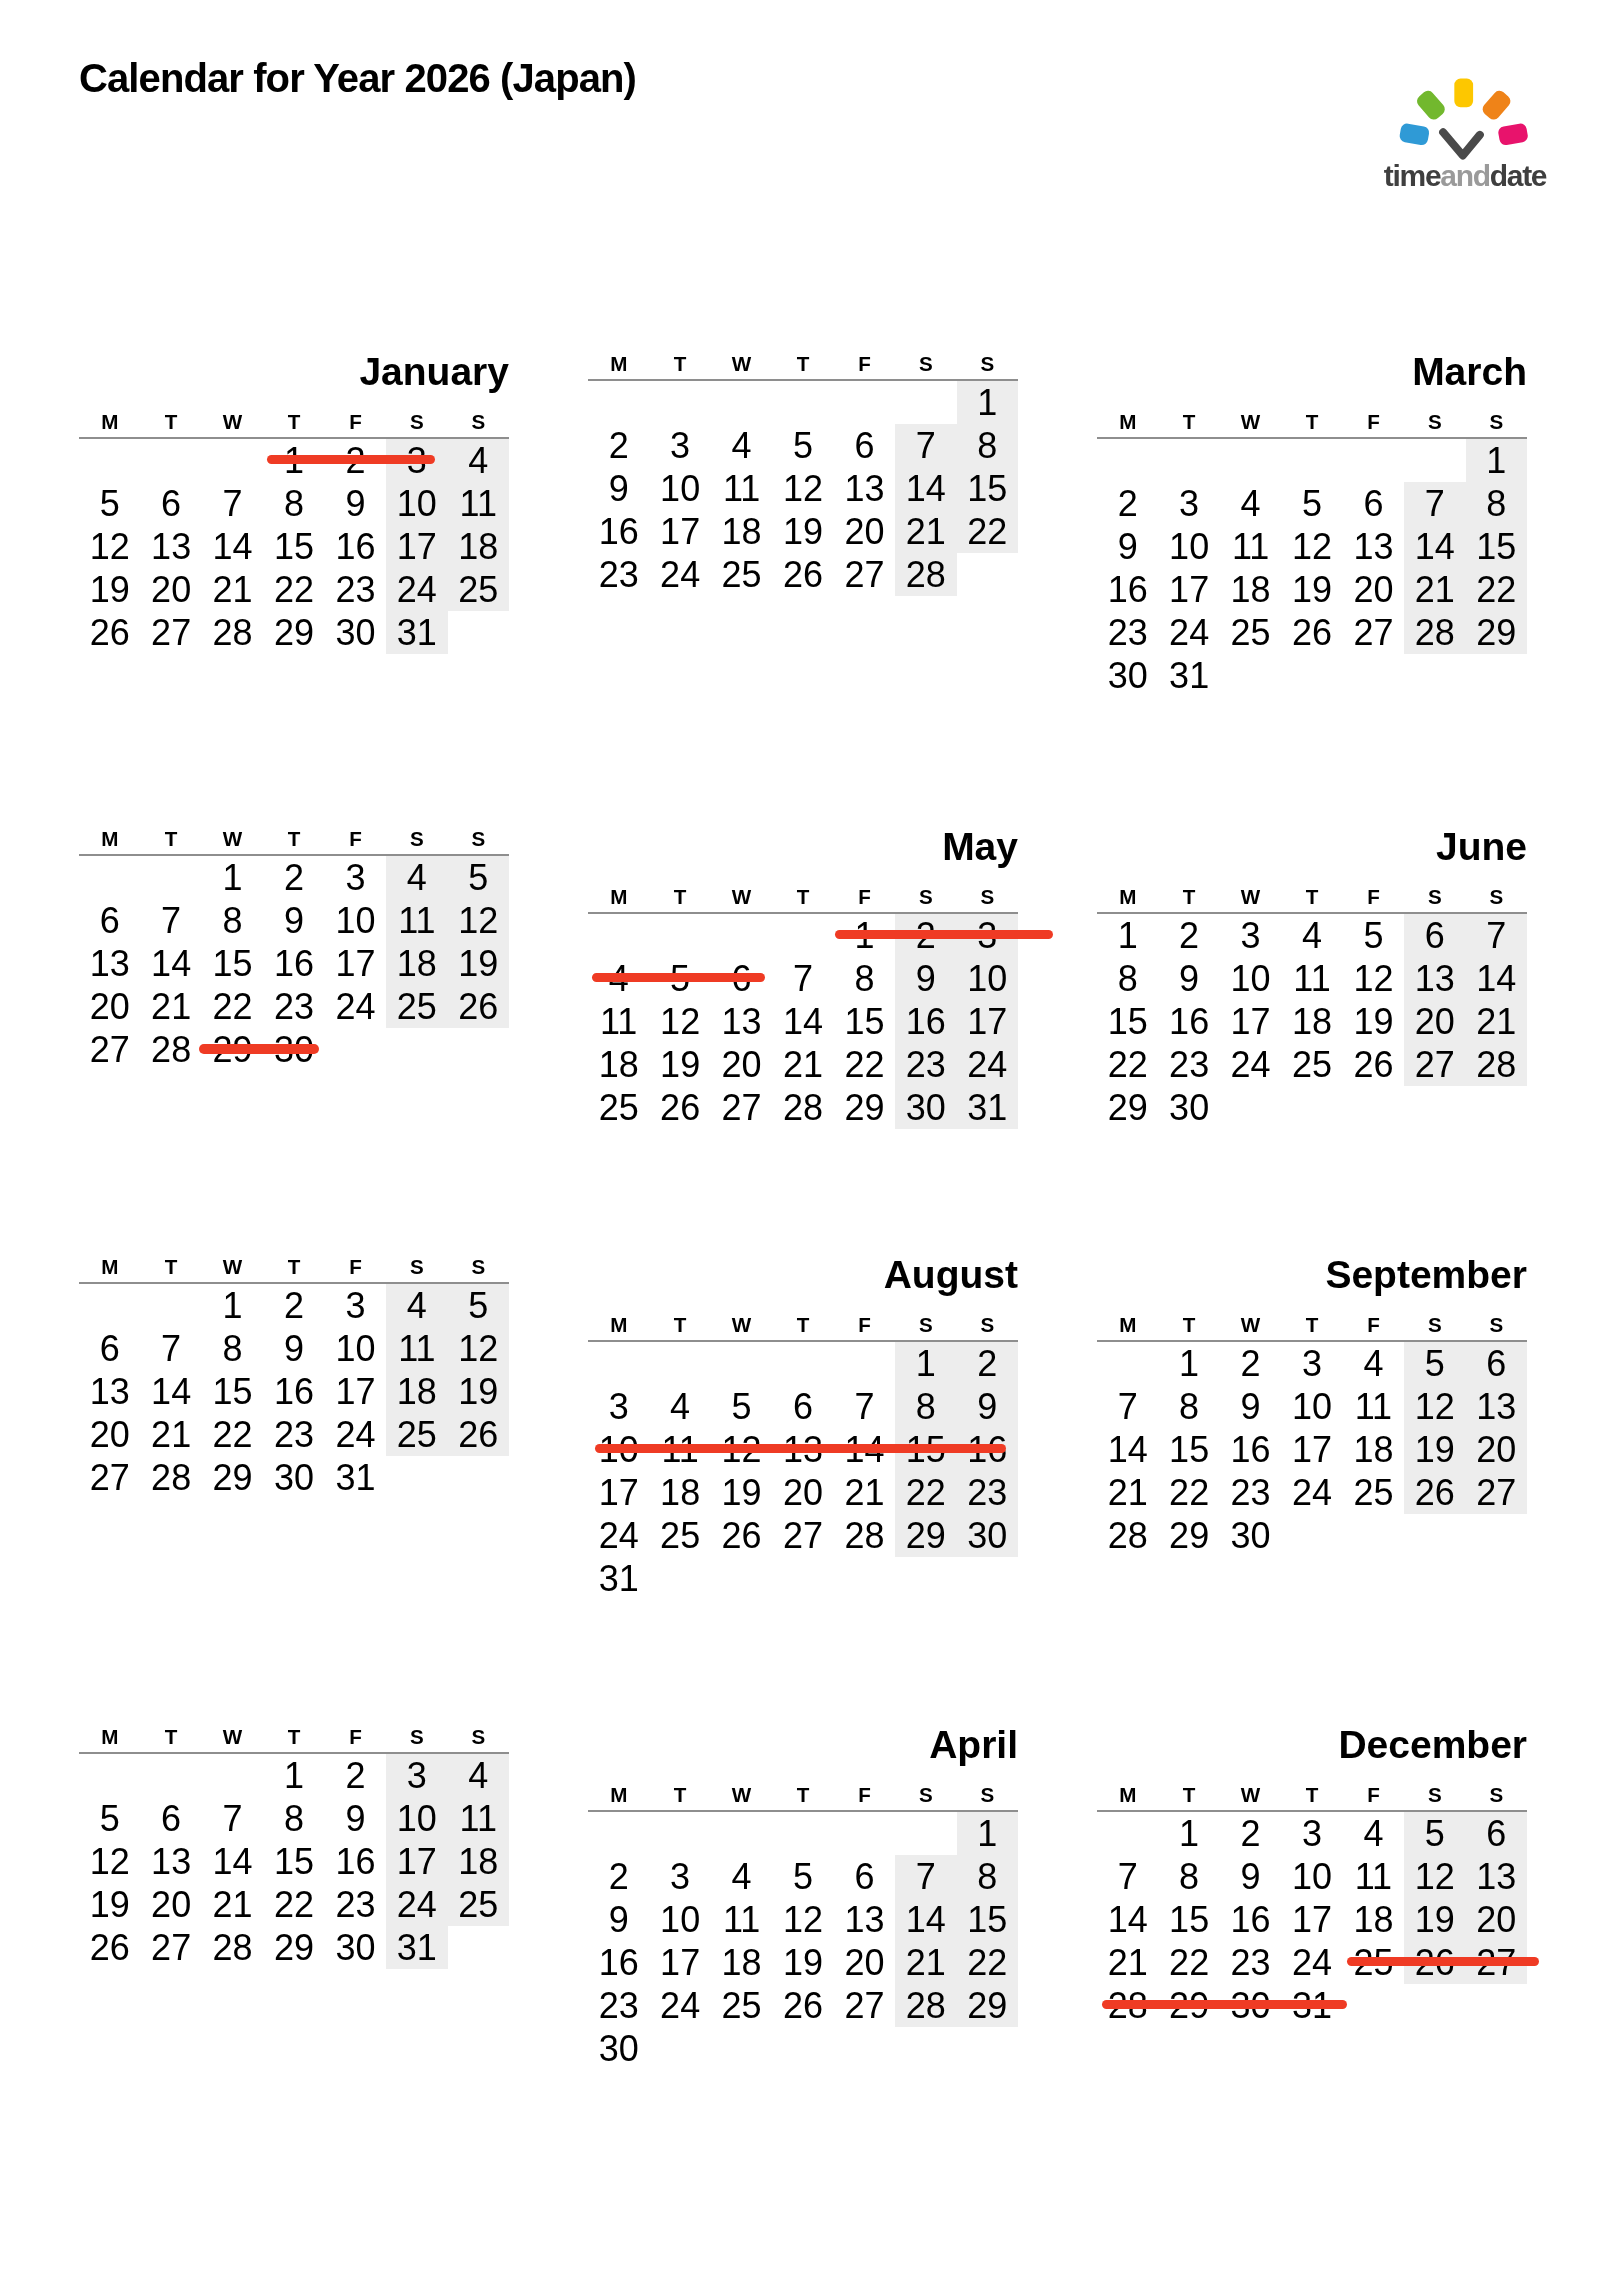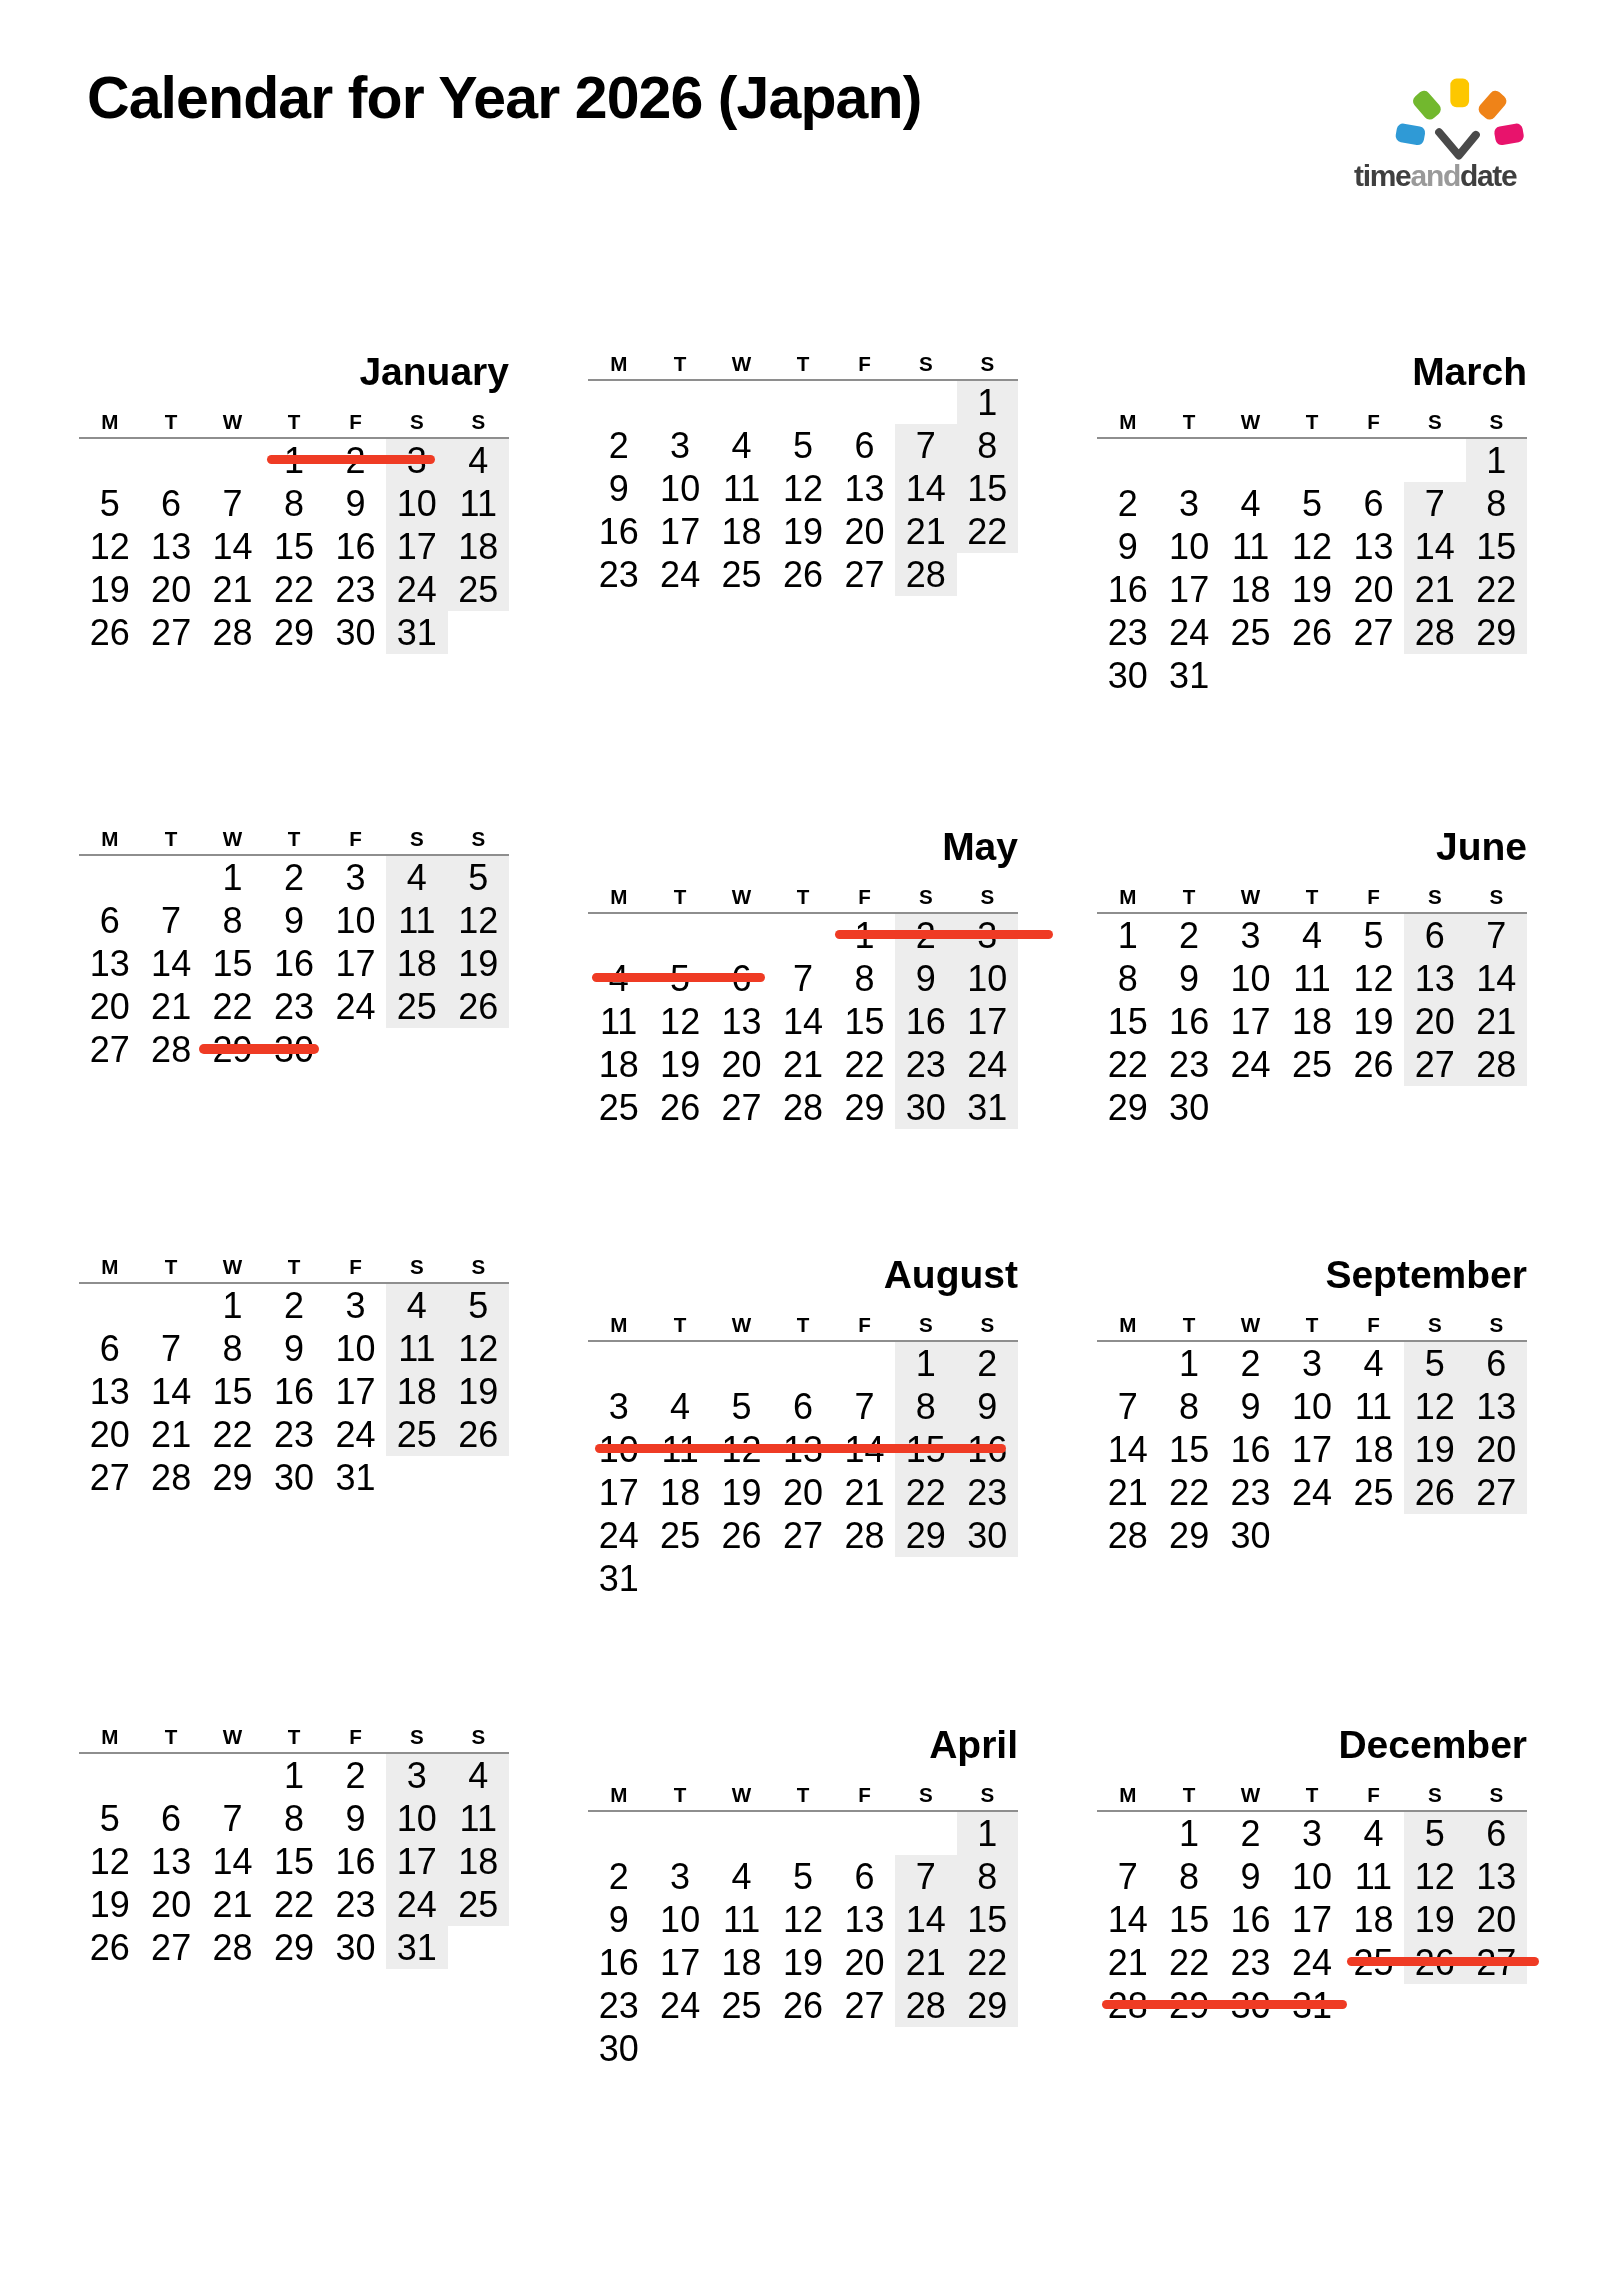--- a/index.html
+++ b/index.html
@@ -11,27 +11,27 @@
     --logo-dark:#3f3f3f;
     --logo-light:#9a9a9a;
   }
   html,body{margin:0;padding:0;}
   body{
     width:1622px;height:2293px;position:relative;background:#ffffff;
     font-family:"Liberation Sans","DejaVu Sans",sans-serif;color:var(--text);
     overflow:hidden;
   }
   .page-title{
-    position:absolute;left:79px;top:56px;margin:8px;
-    font-size:59px;font-weight:bold;letter-spacing:-0.9px;white-space:nowrap;
+    position:absolute;left:79px;top:56px;margin:0;
+    font-size:40px;font-weight:bold;letter-spacing:-0.9px;white-space:nowrap;
   }
   
   .logo{
     position:absolute;left:1354px;top:50px;width:222px;
-    display:flex;flex-direction:column;align-items:flex-start;
+    display:flex;flex-direction:column;align-items:center;
   }
   .logo svg{display:block;}
   .logo-text{
     font-size:30px;font-weight:bold;letter-spacing:-1.3px;line-height:1;
     margin-top:-7.2px;color:var(--logo-dark);white-space:nowrap;
   }
   .logo-text .lt-and{color:var(--logo-light);}
   
   .months{
     position:absolute;left:79px;top:349px;

